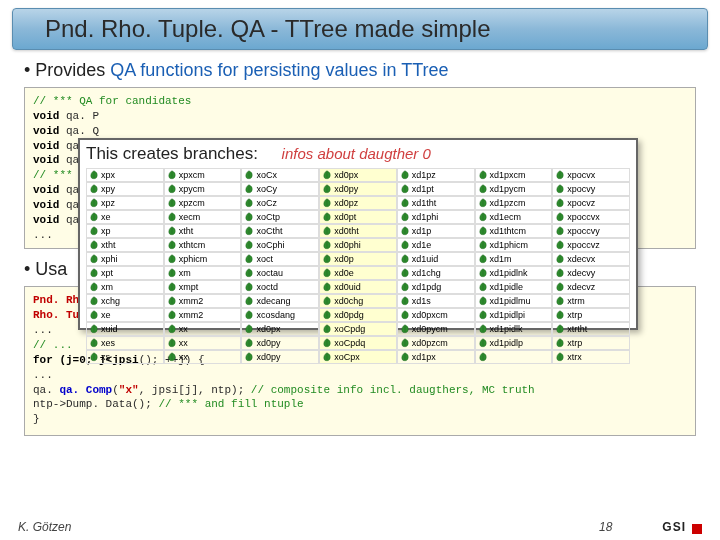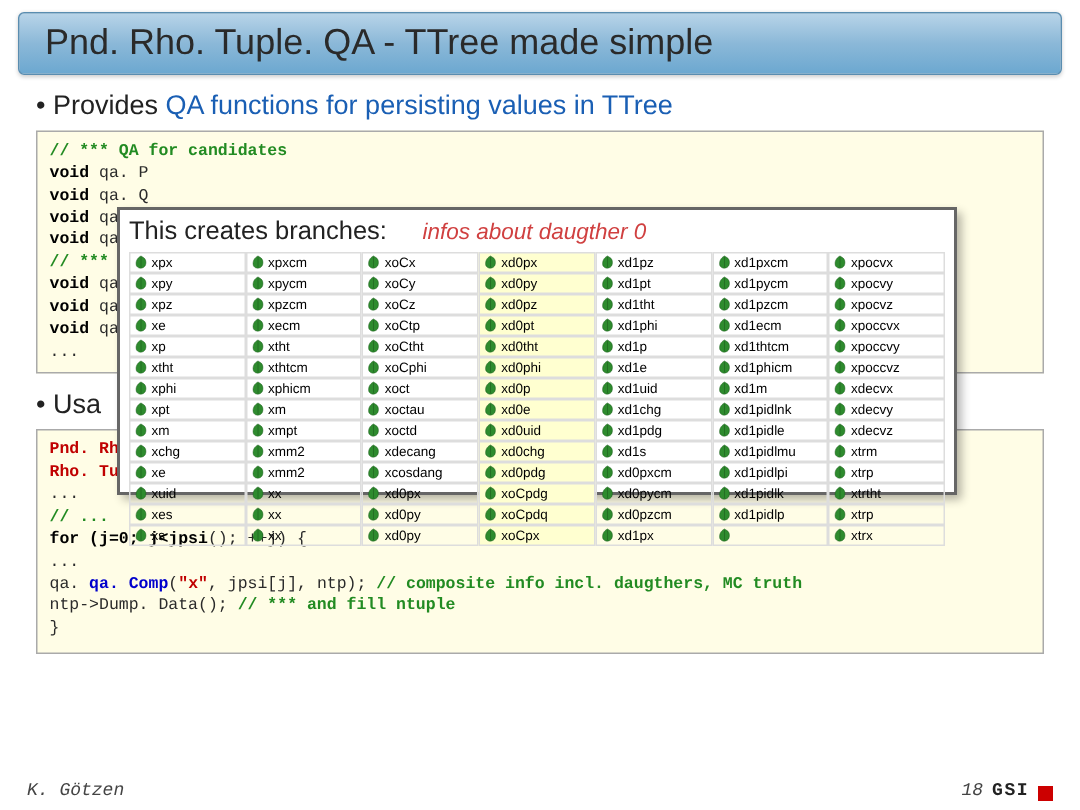--- a/index.html
+++ b/index.html
@@ -9,21 +9,21 @@
     font-family: "Segoe UI", Arial, sans-serif;
     background: #fff;
     position: relative;
     overflow: hidden;
   }
   .title-bar {
     background: linear-gradient(to bottom, #b8d4e8 0%, #8bb8d8 50%, #6ca8d0 100%);
     border: 1px solid #5a8db0;
     border-radius: 4px;
     margin: 8px 12px 4px 12px;
-    padding: 6px 17px;
+    padding: 6px 32px;
     box-shadow: 0 1px 3px rgba(0,0,0,0.2);
   }
   .title-bar h1 {
     font-size: 24px;
     font-weight: 400;
     color: #2a2a2a;
   }
   .bullet-line {
     margin: 10px 24px 6px 24px;
     font-size: 18px;
@@ -34,21 +34,21 @@
     background: #fffde6;
     border: 1px solid #aaa;
     margin: 2px 24px;
     padding: 6px 8px;
     font-family: "Courier New", monospace;
     font-size: 11px;
     line-height: 1.35;
     color: #2a2a2a;
     position: relative;
   }
-  .code-block .cmt { color: #228b22; font-weight: bold; }
+  .code-block .cmt { color: #228b22; font-weight: normal; }
   .code-block .kw { color: #000; font-weight: bold; }
   .code-block .cls { color: #c00000; font-weight: bold; }
   .code-block .str { color: #c00000; font-weight: bold; }
   .code-block .fn { color: #0000cc; font-weight: bold; text-align: right; }
   .overlay {
     position: absolute;
     left: 78px;
     top: 138px;
     width: 560px;
     height: 192px;
@@ -89,24 +89,23 @@
     bottom: 6px;
     left: 0;
     width: 100%;
     display: flex;
     justify-content: space-between;
     align-items: center;
     padding: 0 18px;
     font-size: 12px;
     font-style: italic;
     color: #444;
-    font-family: Liberation Mono, monospace;
   }
   .footer .right { display: flex; align-items: flex-end; gap: 6px; }
-  .gsi-logo { font-weight: bold; font-style: normal; letter-spacing: 1px; color: #222; }
+  .gsi-logo { font-weight: bold; font-style: normal; letter-spacing: 1px; color: #222; margin-left: 44px; }
   .gsi-square { width: 10px; height: 10px; background: #c00; display: inline-block; }
   .hl-col4 { background: #ffffd0; }
 </style>
 </head>
 <body>
 
 <div class="title-bar">
   <h1>Pnd. Rho. Tuple. QA - TTree made simple</h1>
 </div>
 

